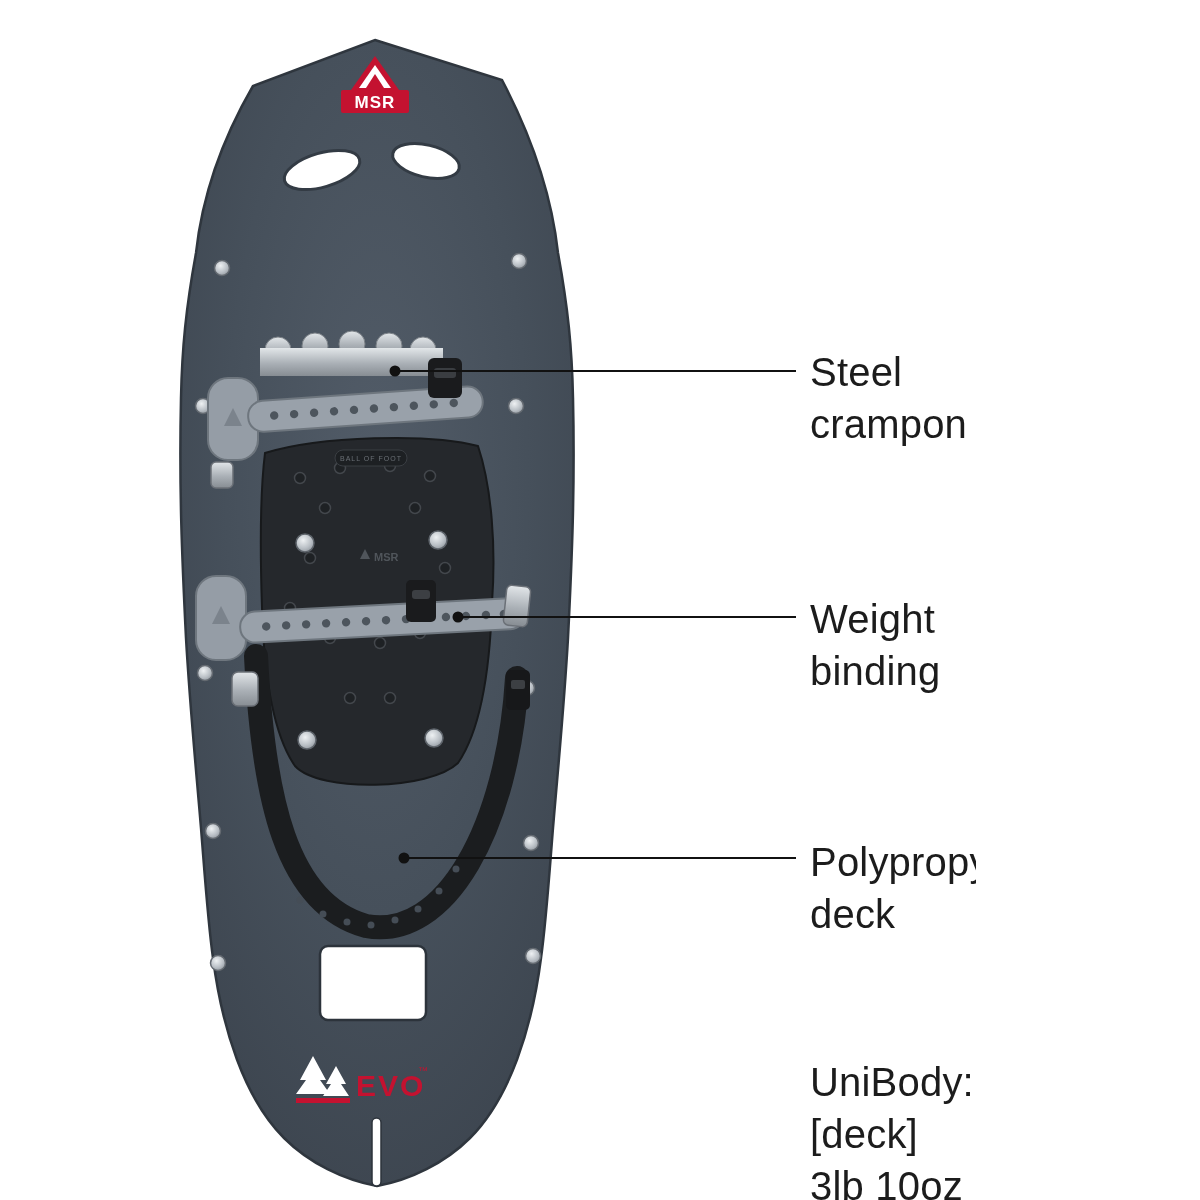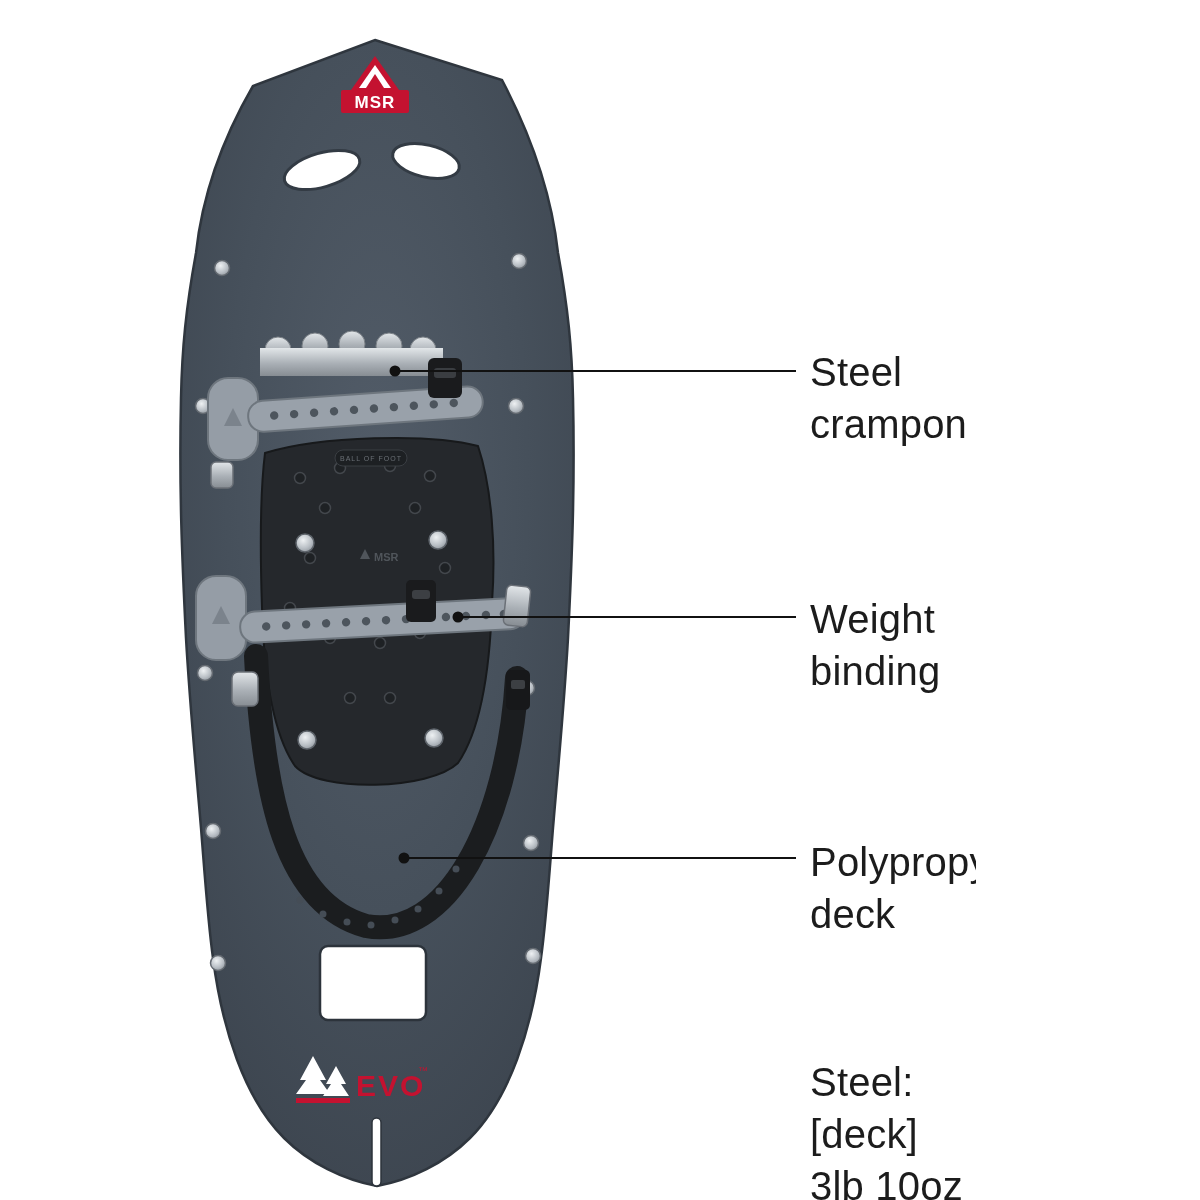--- a/index.html
+++ b/index.html
@@ -230,17 +230,17 @@
     </g>
   </svg>
 
   <div class="label label-steel">Steel crampon</div>
 
   <div class="label label-unibody">Weight binding</div>
 
   <div class="label label-deck">Polypropylene deck</div>
 
   <div class="label label-weight">
-    <div>Steel:</div>
+    <div>UniBody:</div>
     <div>[deck] 3lb 10oz</div>
   </div>
 
 </div>
 
 </body></html>

